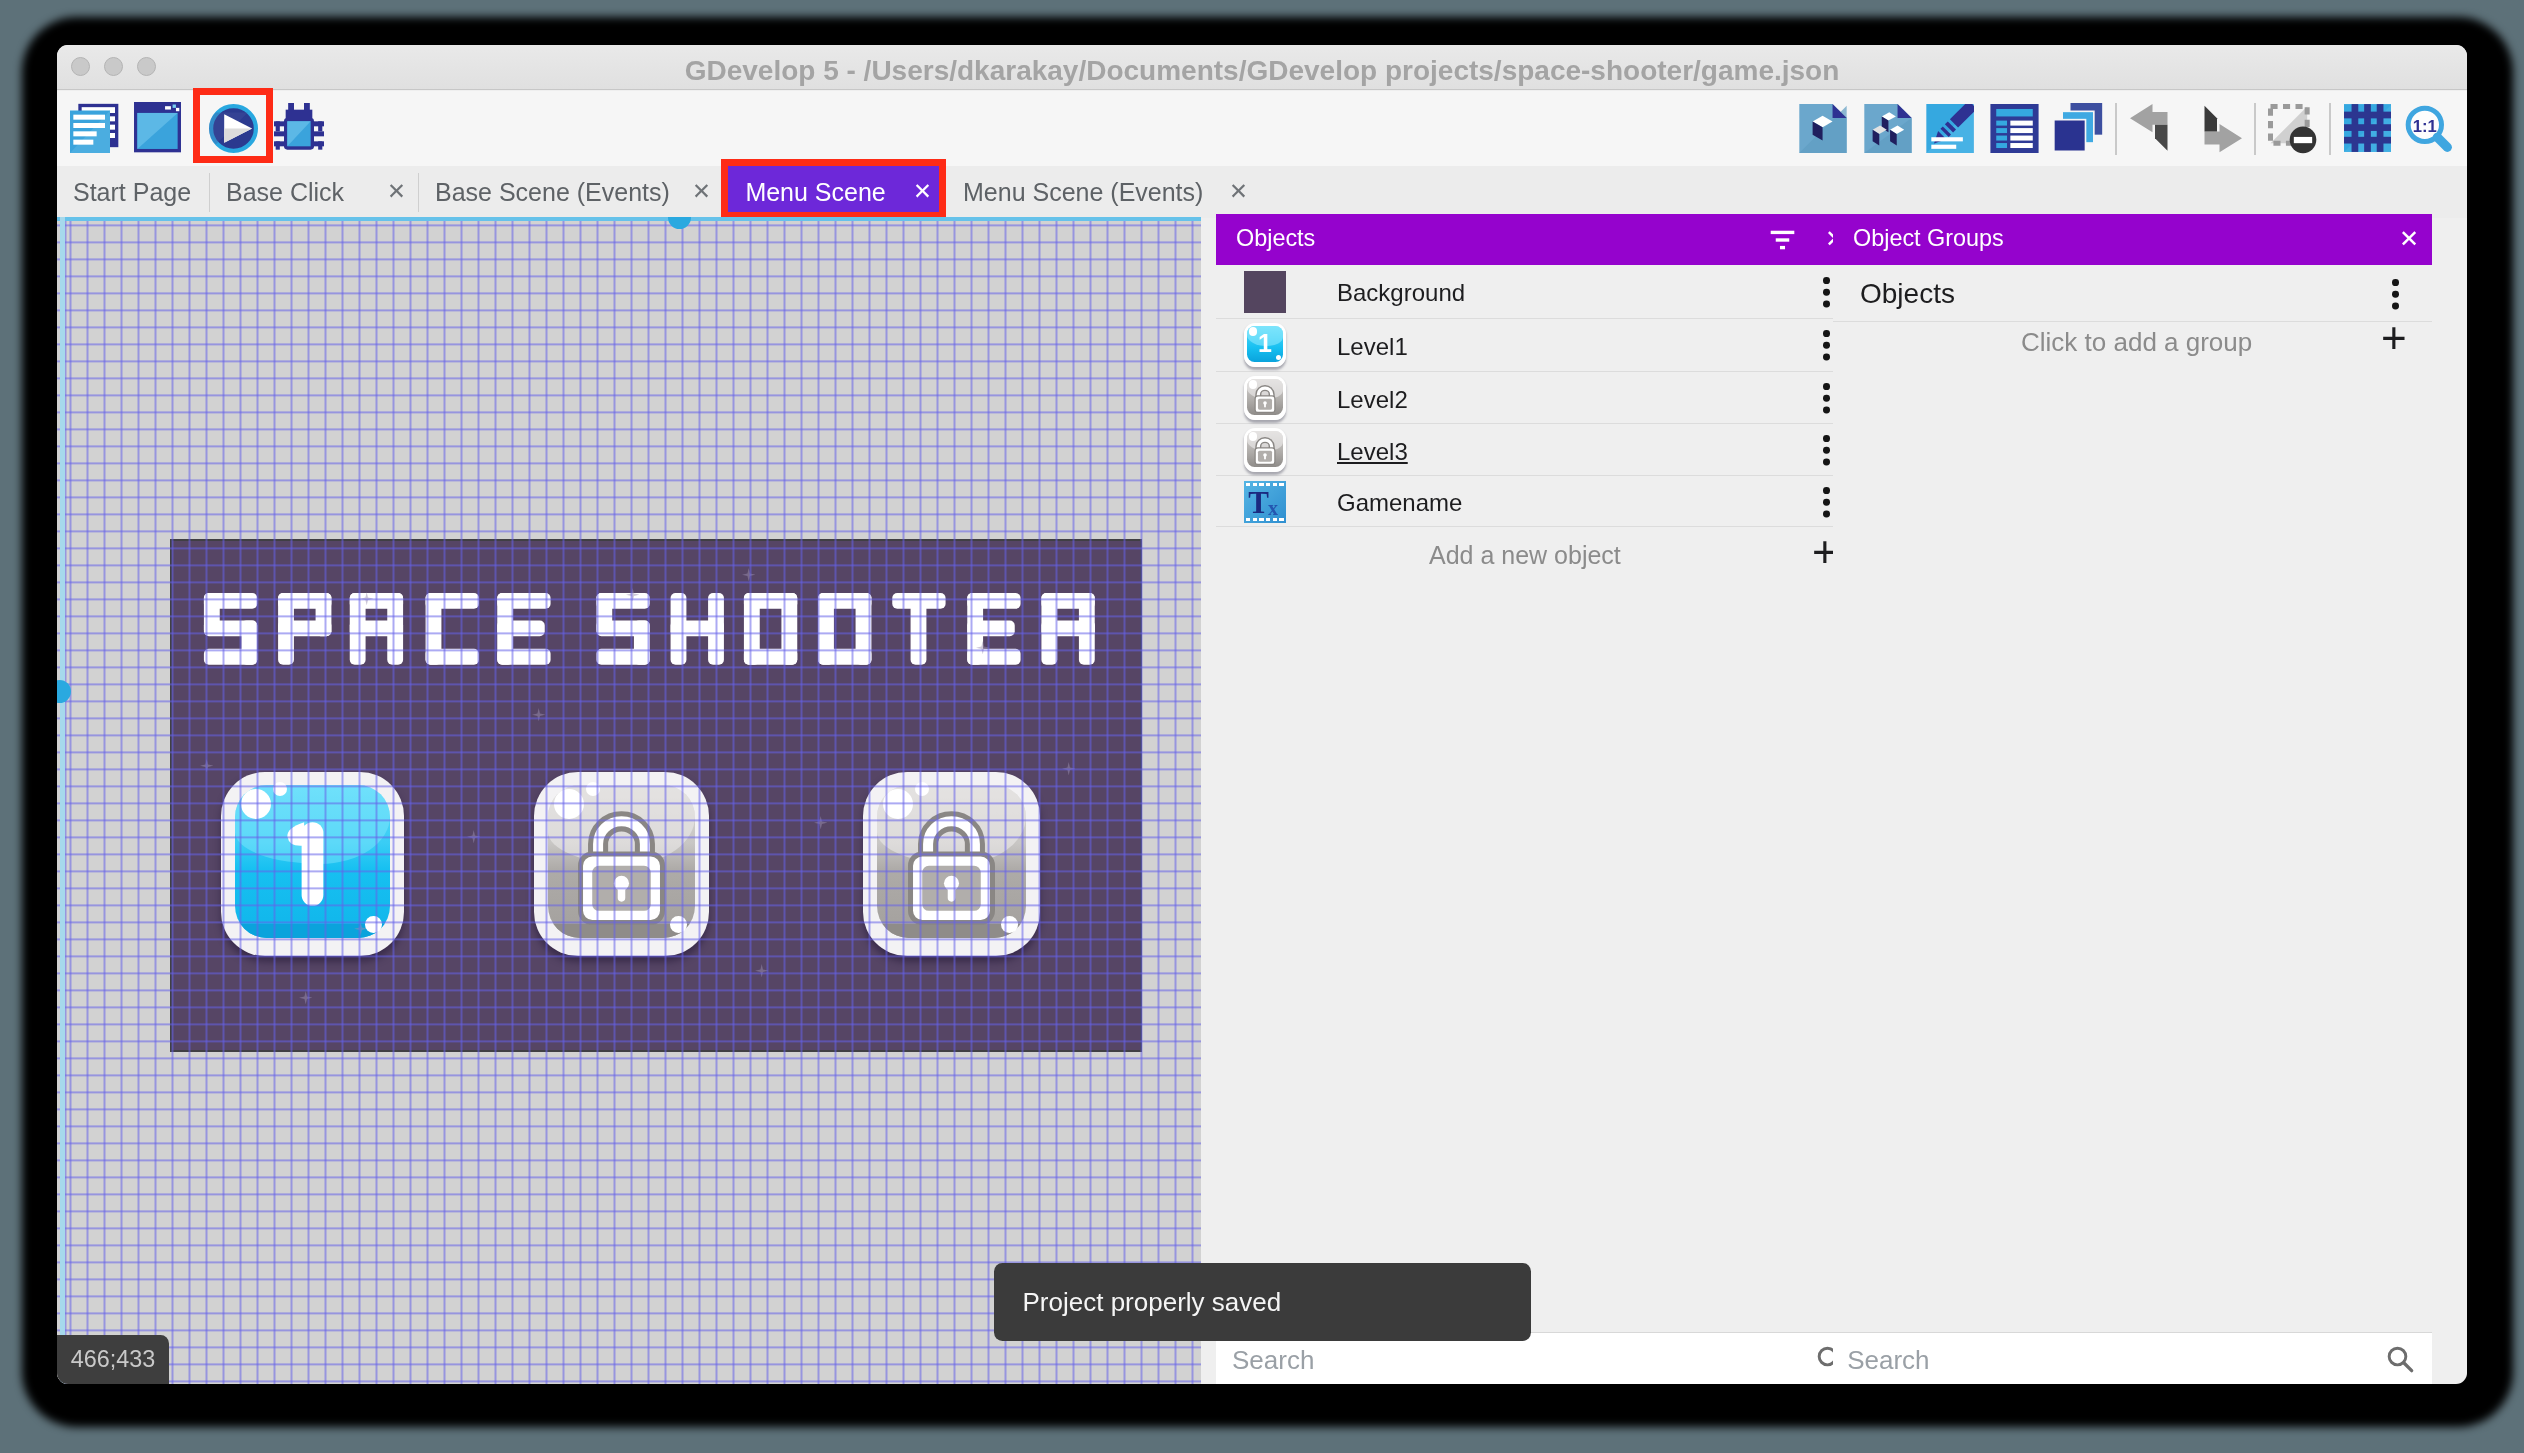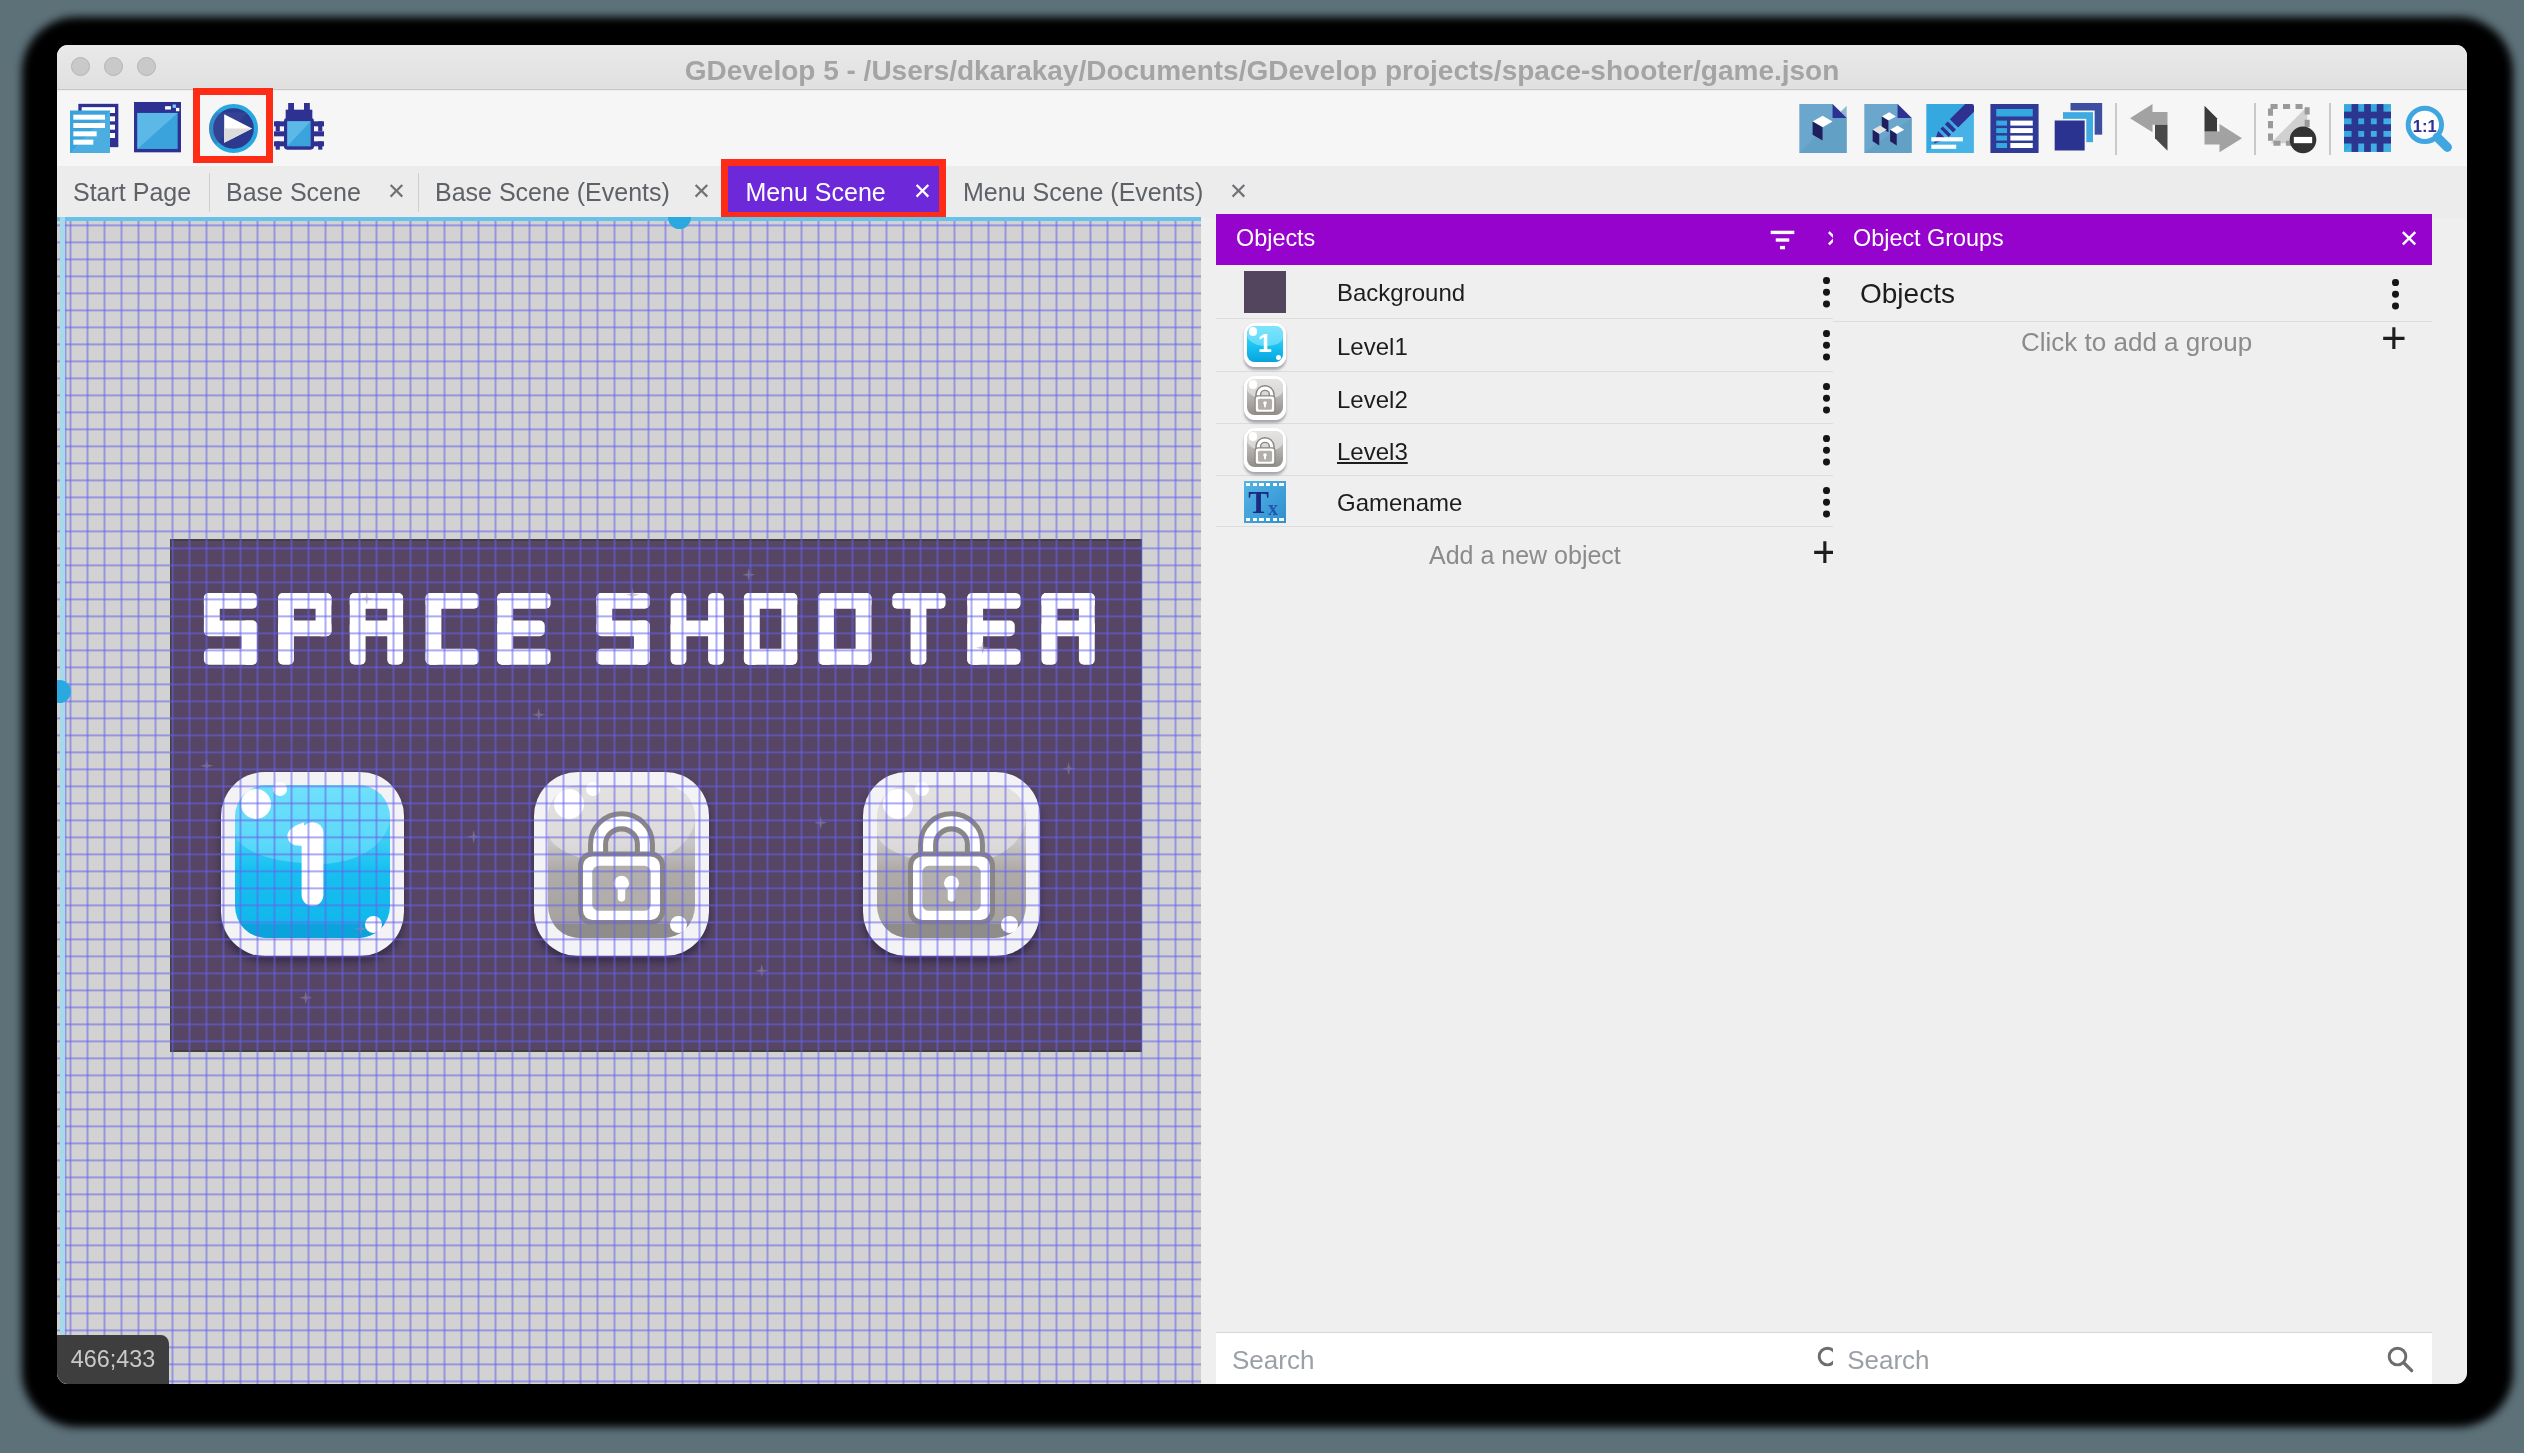--- a/index.html
+++ b/index.html
@@ -225,21 +225,21 @@
 </svg>
 <svg style="position:absolute;left:2347px;top:12.6px;" width="50" height="50" viewBox="0 0 60 60">
   <circle cx="25" cy="25" r="20" fill="#fdfdfd" stroke="#3fa6e0" stroke-width="6"></circle>
   <line x1="40" y1="40" x2="52" y2="52" stroke="#3fa6e0" stroke-width="11" stroke-linecap="round"></line>
   <text x="25" y="33" text-anchor="middle" font-family="Liberation Sans" font-size="20" font-weight="bold" fill="#2e3192">1:1</text>
 </svg>
   </div>
   <div id="tabbar">
     <div class="tab" style="left:16px;">Start Page</div>
     <div class="tabdiv" style="left:152px;"></div>
-    <div class="tab" style="left:169px;">Base Scene</div>
+    <div class="tab" style="left:169px;">Base Click</div>
     <div class="tab tabx" style="left:330px;">✕</div>
     <div class="tabdiv" style="left:361px;"></div>
     <div class="tab" style="left:378px;">Base Scene (Events)</div>
     <div class="tab tabx" style="left:635px;">✕</div>
     <div id="seltab">
       <span style="position:absolute; left:18.4px; top:6.7px; height:52px; line-height:52px; font-size:25px;">Menu Scene</span>
       <span style="position:absolute; left:186px; top:6.7px; height:52px; line-height:52px; font-size:22.6px; color:#fff;">✕</span>
     </div>
     <div class="redbox" style="left:664px; top:-6.7px; width:225px; height:60px;"></div>
     <div class="tab" style="left:906px;">Menu Scene (Events)</div>
@@ -484,14 +484,15 @@
     <div class="rowtext gray" style="left:188px; top:113px; font-size:26px;">Click to add a group</div>
     <div class="plus" style="position:absolute; left:548px; top:99px;">+</div>
     <div class="search">
       <span class="ph" style="left:14.2px;">Search</span>
       <svg style="position:absolute; left:552px; top:11px;" width="30" height="30" viewBox="0 0 36 36">
         <circle cx="15" cy="15" r="10" fill="none" stroke="#6d6d6d" stroke-width="3.5"></circle>
         <line x1="22.5" y1="22.5" x2="32" y2="32" stroke="#6d6d6d" stroke-width="4" stroke-linecap="round"></line>
       </svg>
     </div>
   </div>
+  <div id="toast">Project properly saved</div>
 </div>
 
 
 </body></html>

